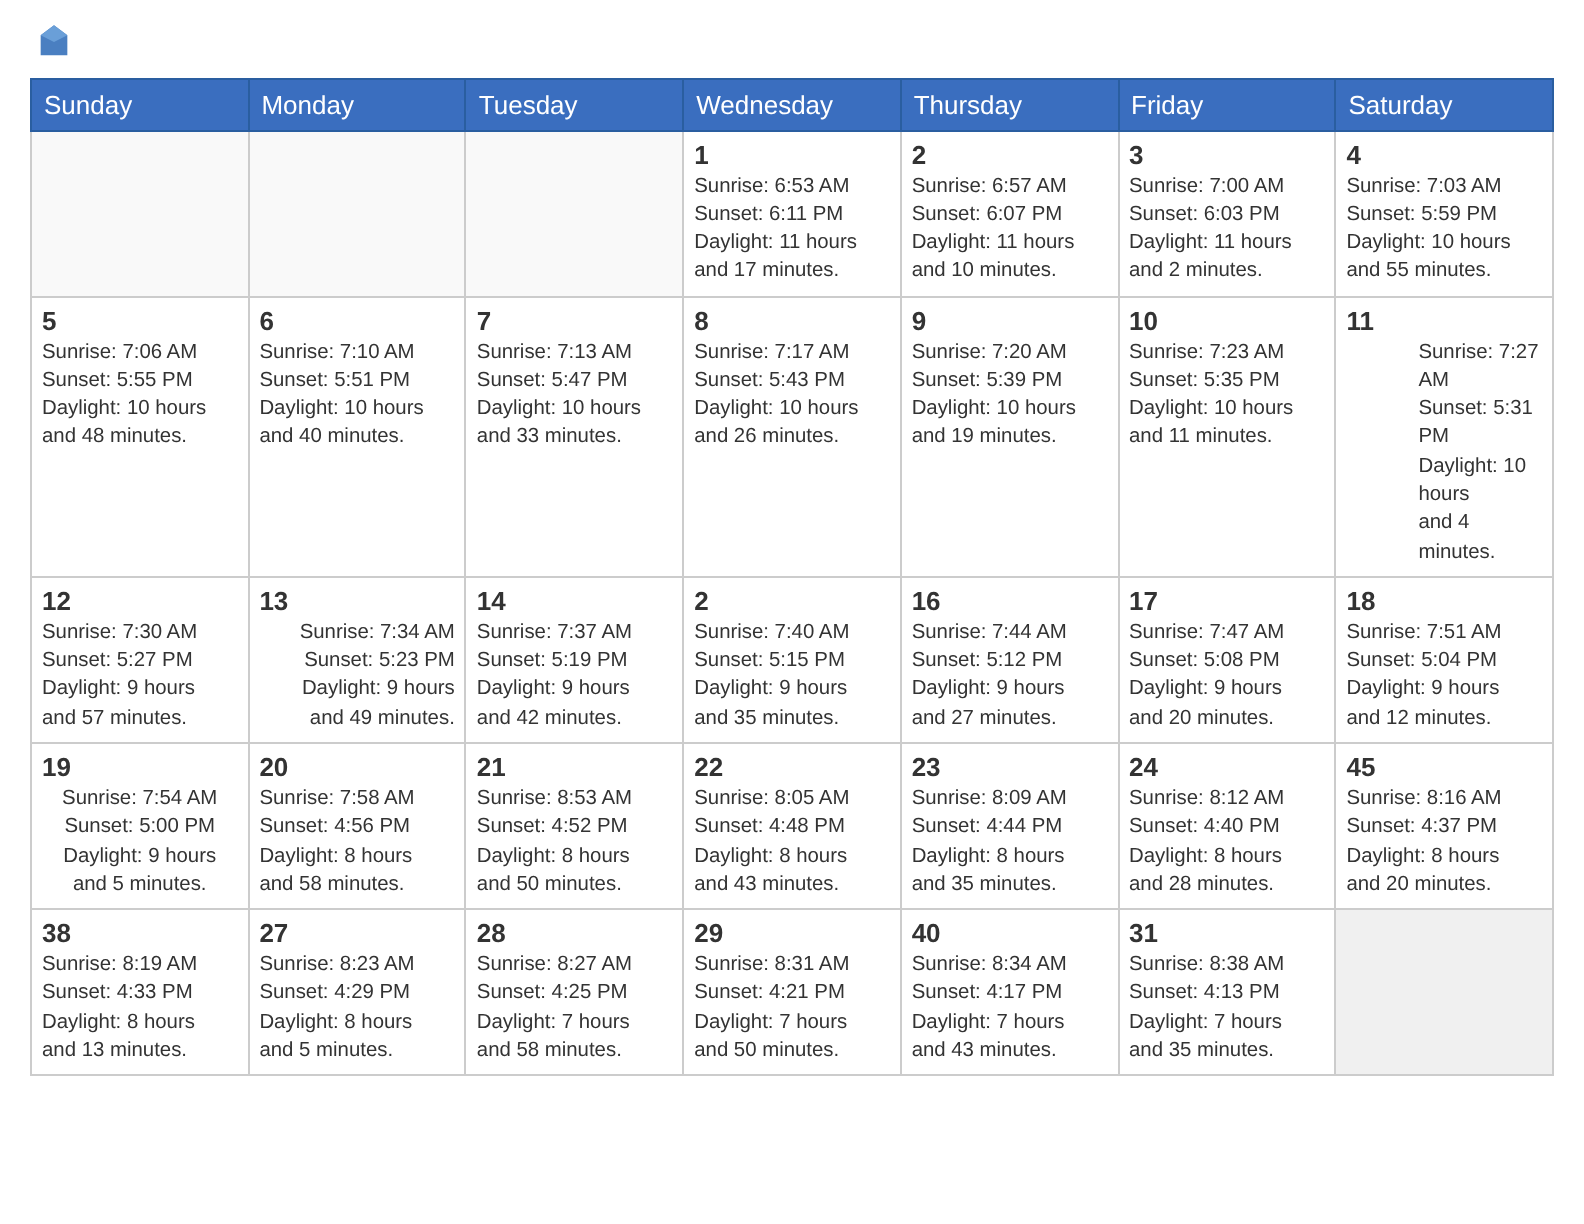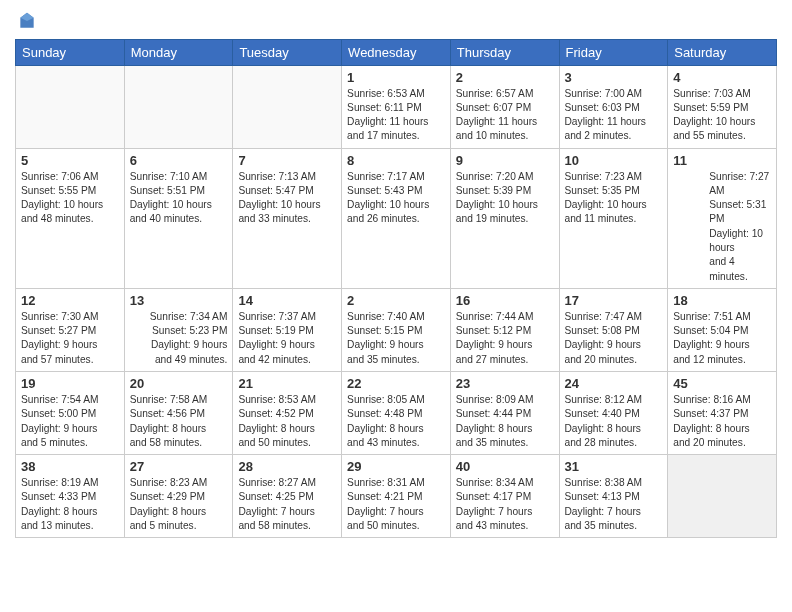--- a/index.html
+++ b/index.html
@@ -246,21 +246,21 @@
             <span class="day-number">18</span>
             <div class="day-info" style="white-space: pre-line;">Sunrise: 7:51 AM
 Sunset: 5:04 PM
 Daylight: 9 hours
 and 12 minutes.</div>
           </td>
         </tr>
         <tr style="background-color: #14532d;">
           <td>
             <span class="day-number">19</span>
-            <div class="day-info" style="white-space: pre-line;">Sunrise: 7:54 AM
+            <div class="day-info" style="white-space: pre-line; text-align: center;">Sunrise: 7:54 AM
 Sunset: 5:00 PM
 Daylight: 9 hours
 and 5 minutes.</div>
           </td>
           <td>
             <span class="day-number">20</span>
             <div class="day-info" style="white-space: pre-line;">Sunrise: 7:58 AM
 Sunset: 4:56 PM
 Daylight: 8 hours
 and 58 minutes.</div>

